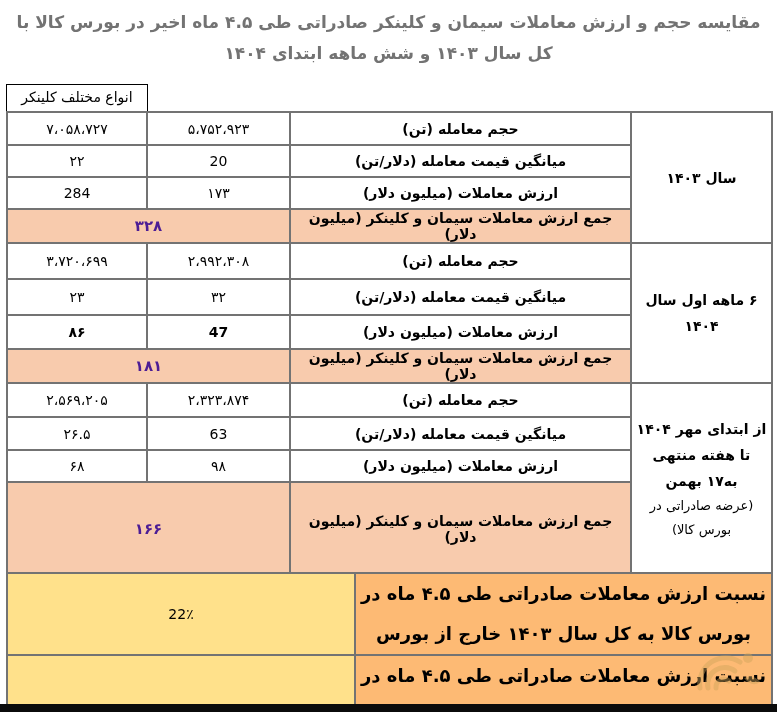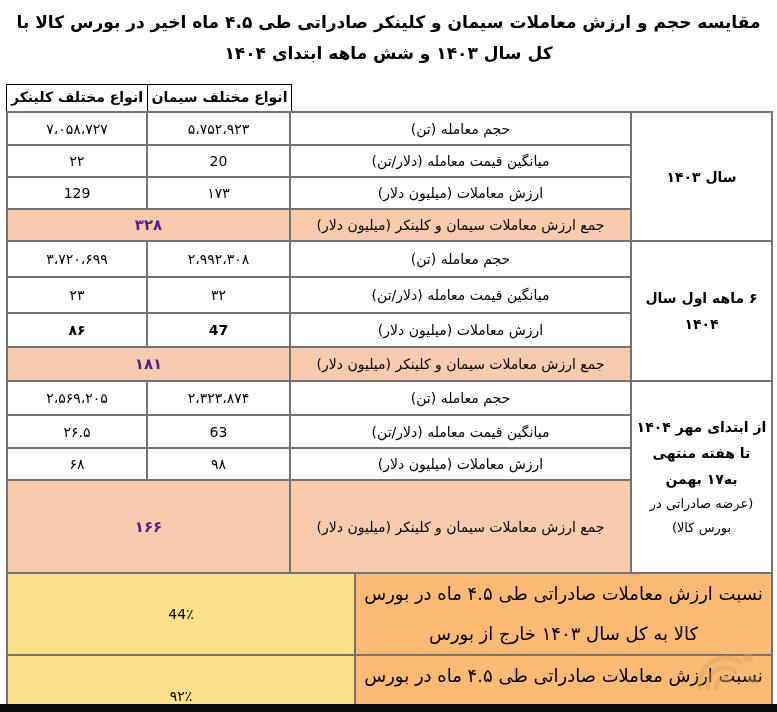--- a/index.html
+++ b/index.html
@@ -3,59 +3,58 @@
 <meta charset="utf-8">
 <style>
   html,body{margin:0;padding:0;background:#ffffff;}
   .page{
     position:relative;width:777px;height:712px;overflow:hidden;background:#fff;
     font-family:"DejaVu Sans",sans-serif;color:#000;
   }
   .title{
     position:absolute;top:0;left:0;width:777px;box-sizing:border-box;
     padding:7px 14px 0 14px;direction:rtl;text-align:center;
-    font-size:17px;font-weight:bold;line-height:31px;color:#000000;
+    font-size:17px;font-weight:bold;line-height:31px;color:#737373;
   }
   .hdr-cell{
     position:absolute;top:84px;height:40px;box-sizing:border-box;
     border:1px solid #000;background:#fff;direction:rtl;text-align:center;
-    font-size:14px;font-weight:bold;line-height:25px;
+    font-size:14px;font-weight:normal;line-height:25px;
   }
   table.grid{
     position:absolute;left:6px;border-collapse:collapse;table-layout:fixed;
     direction:rtl;background:#fff;
   }
   table.grid td{
     border:2px solid #737373;padding:0 4px;text-align:center;vertical-align:middle;
     box-sizing:border-box;font-size:14px;overflow:hidden;
   }
   table.main{top:111px;width:765px;border:2px solid #111;}
   table.ratio{top:572px;width:765px;border:2px solid #111;}
   td.cat{font-weight:bold;font-size:15px;line-height:26px;background:#fff;margin-left:32px;}
   td.cat .cat-note{display:block;font-weight:normal;font-size:13px;line-height:24px;}
-  td.lbl{font-weight:normal;font-size:14px;}
+  td.lbl{font-weight:bold;font-size:14px;}
   td.num{direction:ltr;unicode-bidi:isolate;font-size:14px;}
   td.num-bold{direction:ltr;unicode-bidi:isolate;font-size:14px;font-weight:bold;}
   tr.total-row td.lbl{background:#F8CBAD;}
   tr.total-row td.total-val{background:#F8CBAD;color:#4c1d95;font-weight:bold;
     font-size:15px;direction:ltr;unicode-bidi:isolate;}
   table.ratio td.lbl{background:#fdba74;line-height:40px;font-size:18px;}
   table.ratio td.ratio-val{background:#FFE18B;direction:ltr;unicode-bidi:isolate;font-size:14px;}
   .bottom-bar{position:absolute;left:0;top:704px;width:777px;height:8px;background:#0b0b0b;}
   .watermark{position:absolute;left:686px;top:644px;opacity:.45;pointer-events:none;}
 </style>
 </head>
 <body>
 
 <div class="page">
 
   <div class="title">مقایسه حجم و ارزش معاملات سیمان و کلینکر صادراتی طی ۴.۵ ماه اخیر در بورس کالا با کل سال ۱۴۰۳ و شش ماهه ابتدای ۱۴۰۴</div>
 
   <div class="hdr-cell" style="left:6px;width:142px;">انواع مختلف کلینکر</div>
-  <div class="hdr-cell" style="left:147px;width:145px;">انواع مختلف سیمان</div>
 
   <table class="grid main">
     <colgroup>
       <col style="width:141px">
         <col style="width:341px">
         <col style="width:143px">
         <col style="width:140px">
     </colgroup>
     <tbody>
 
@@ -66,21 +65,21 @@
         <td class="num">۷،۰۵۸،۷۲۷</td>
       </tr>
       <tr style="height:32px">
         <td class="lbl">میانگین قیمت معامله (دلار/تن)</td>
         <td class="num">20</td>
         <td class="num">۲۲</td>
       </tr>
       <tr style="height:32px">
         <td class="lbl">ارزش معاملات (میلیون دلار)</td>
         <td class="num">۱۷۳</td>
-        <td class="num">129</td>
+        <td class="num">284</td>
       </tr>
       <tr style="height:32px" class="total-row">
         <td class="lbl">جمع ارزش معاملات سیمان و کلینکر (میلیون دلار)</td>
         <td colspan="2" class="total-val">۳۲۸</td>
       </tr>
 
       <tr style="height:36px">
         <td rowspan="4" class="cat">۶ ماهه اول سال ۱۴۰۴</td>
         <td class="lbl">حجم معامله (تن)</td>
         <td class="num">۲،۹۹۲،۳۰۸</td>
@@ -128,21 +127,21 @@
   </table>
 
   <table class="grid ratio">
     <colgroup>
       <col style="width:417px">
         <col style="width:348px">
     </colgroup>
     <tbody>
       <tr style="height:66px">
         <td class="lbl">نسبت ارزش معاملات صادراتی طی ۴.۵ ماه در بورس کالا به کل سال ۱۴۰۳ خارج از بورس</td>
-        <td class="ratio-val">44٪</td>
+        <td class="ratio-val">22٪</td>
       </tr>
       <tr style="height:66px">
         <td class="lbl">نسبت ارزش معاملات صادراتی طی ۴.۵ ماه در بورس کالا به ۶ ماهه اول سال ۱۴۰۴ خارج از بورس</td>
         <td class="ratio-val">۹۲٪</td>
       </tr>
     </tbody>
   </table>
 
   <svg class="watermark" width="80" height="58" viewBox="0 0 80 58">
     <g fill="none" stroke="#CFA45B" stroke-width="5" stroke-linecap="round">

